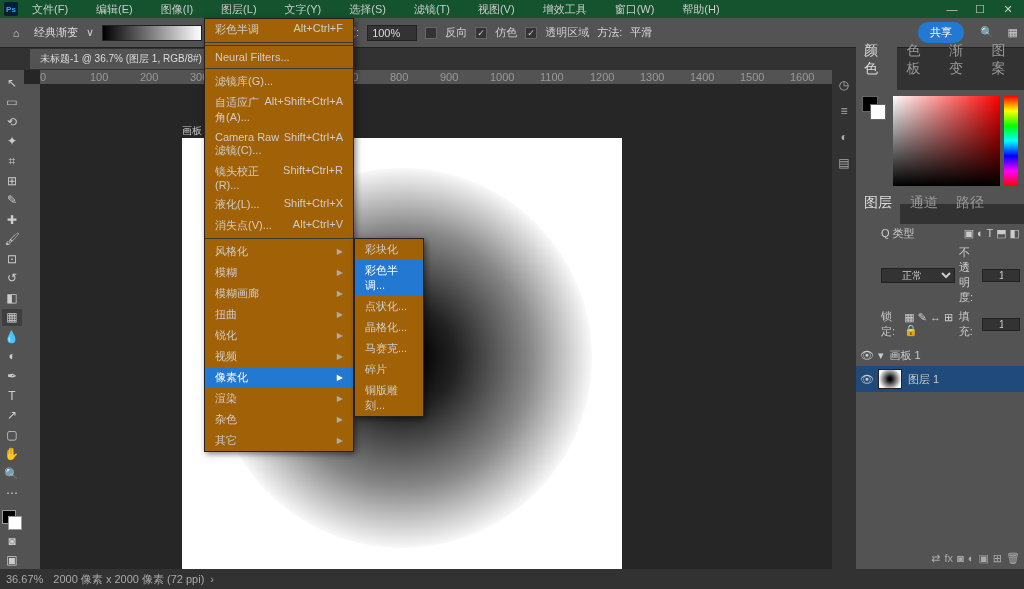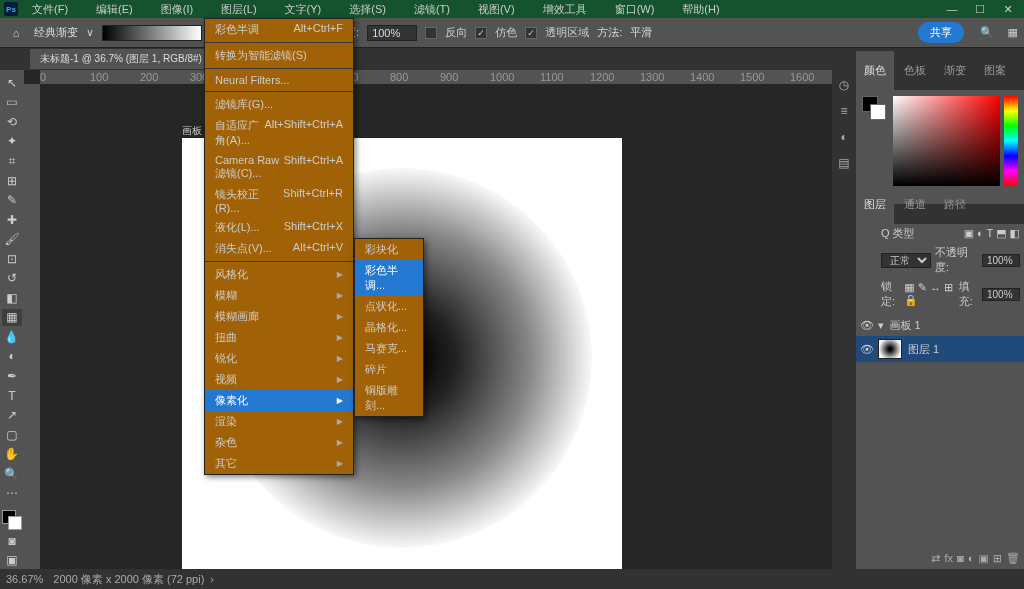--- a/index.html
+++ b/index.html
@@ -40,31 +40,31 @@
 .ruler-v { position: absolute; top: 14px; left: 0; width: 16px; bottom: 0; background: #535353; }
 .artboard-label { position: absolute; top: 54px; left: 158px; color: #ccc; font-size: 10px; }
 .canvas { position: absolute; top: 68px; left: 158px; width: 440px; height: 440px; background: #fff; }
 .gradient-circle { position: absolute; top: 50%; left: 50%; width: 380px; height: 380px; transform: translate(-50%, -50%); background: radial-gradient(circle, #000 4%, #222 20%, #888 48%, #fff 72%); border-radius: 50%; }
 
 .rightstrip { width: 24px; background: #323232; display: flex; flex-direction: column; align-items: center; padding-top: 6px; gap: 8px; }
 .rightstrip .ricon { width: 18px; height: 18px; color: #aaa; font-size: 12px; display: flex; align-items: center; justify-content: center; }
 
 .rightpanel { width: 168px; background: #535353; display: flex; flex-direction: column; }
 .panel-tabs { display: flex; gap: 2px; background: #323232; height: 20px; align-items: flex-end; }
-.panel-tab { padding: 12px 8px; font-size: 11px; color: #999; cursor: pointer; }
+.panel-tab { padding: 12px 8px; font-size: 14px; color: #999; cursor: pointer; }
 .panel-tab.act { background: #535353; color: #ddd; }
 .color-picker-body { display: flex; padding: 6px; gap: 4px; }
 .color-field { width: 110px; height: 90px; background: linear-gradient(to bottom, rgba(0,0,0,0) 0%, #000 100%), linear-gradient(to right, #fff 0%, #ff0000 100%); position: relative; }
 .hue-strip { width: 14px; height: 90px; background: linear-gradient(to bottom, #f00, #ff0, #0f0, #0ff, #00f, #f0f, #f00); }
 .swatch-pair { width: 28px; display: flex; flex-direction: column; }
 .swatch { width: 16px; height: 16px; border: 1px solid #666; }
 
 .layers-section { margin-top: 12px; flex: 1; display: flex; flex-direction: column; }
 .layer-ctrls { display: flex; align-items: center; padding: 2px 4px; gap: 4px; font-size: 10px; margin-left: 21px; }
-.layer-ctrls select, .layer-ctrls input { background: #333; border: 1px solid #222; color: #ccc; font-size: 10px; padding: 0 4px; }
+.layer-ctrls select, .layer-ctrls input { background: #333; border: 1px solid #222; color: #ccc; font-size: 10px; padding: 0 16px; }
 .layer-list { margin-top: 4px; }
 .layer-row { display: flex; align-items: center; padding: 3px 4px; gap: 6px; }
 .layer-row.sel { background: #204a7a; }
 .eye { width: 12px; font-size: 11px; }
 .thumb { width: 24px; height: 20px; background: #fff; border: 1px solid #222; display: flex; align-items: center; justify-content: center; }
 .thumb.grad { background: radial-gradient(circle, #000 10%, #fff 80%); }
 .layer-bottombar { margin-top: auto; display: flex; gap: 4px; padding: 4px; justify-content: flex-end; color: #aaa; }
 
 
 .statusbar { height: 20px; background: #323232; display: flex; align-items: center; padding: 0 6px; color: #aaa; font-size: 10px; }
@@ -268,23 +268,20 @@
   <span style="margin-left:10px">2000 像素 x 2000 像素 (72 ppi)</span>
   <span style="margin-left:6px">›</span>
 </div>
 
 <div class="dropdown dropdown1">
   <div class="dd-item">
       <span>彩色半调</span>
       <span>Alt+Ctrl+F</span>
     </div>
   <div class="dd-sep"></div>
-  <div class="dd-item">
-      <span>转换为智能滤镜(S)</span>
-    </div>
   <div class="dd-sep"></div>
   <div class="dd-item">
       <span>Neural Filters...</span>
     </div>
   <div class="dd-sep"></div>
   <div class="dd-item">
       <span>滤镜库(G)...</span>
     </div>
   <div class="dd-item">
       <span>自适应广角(A)...</span>

